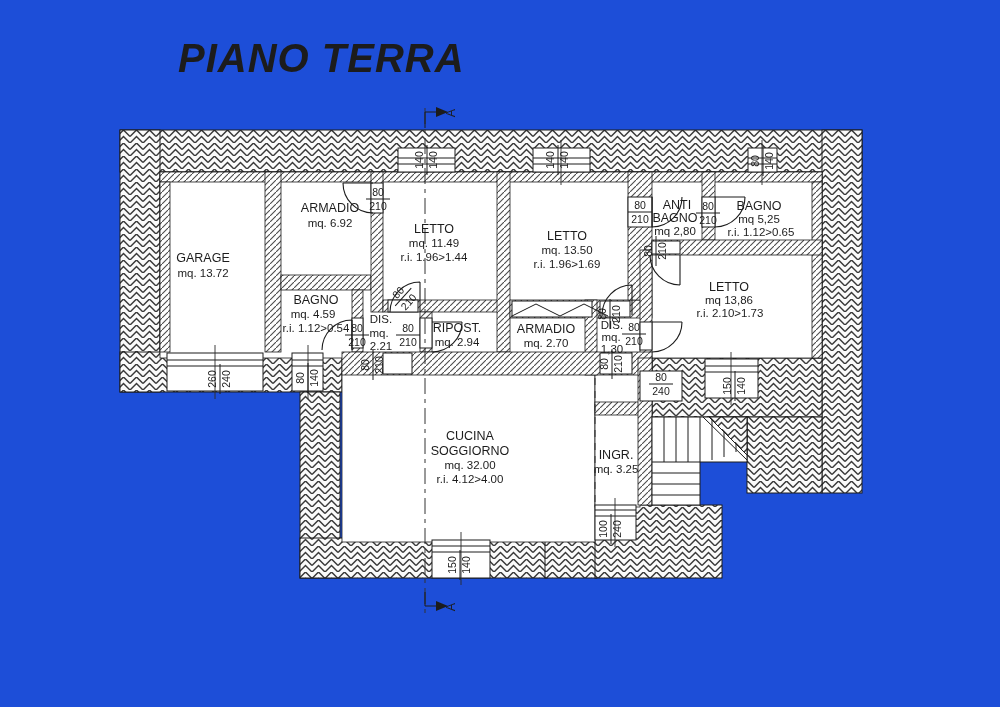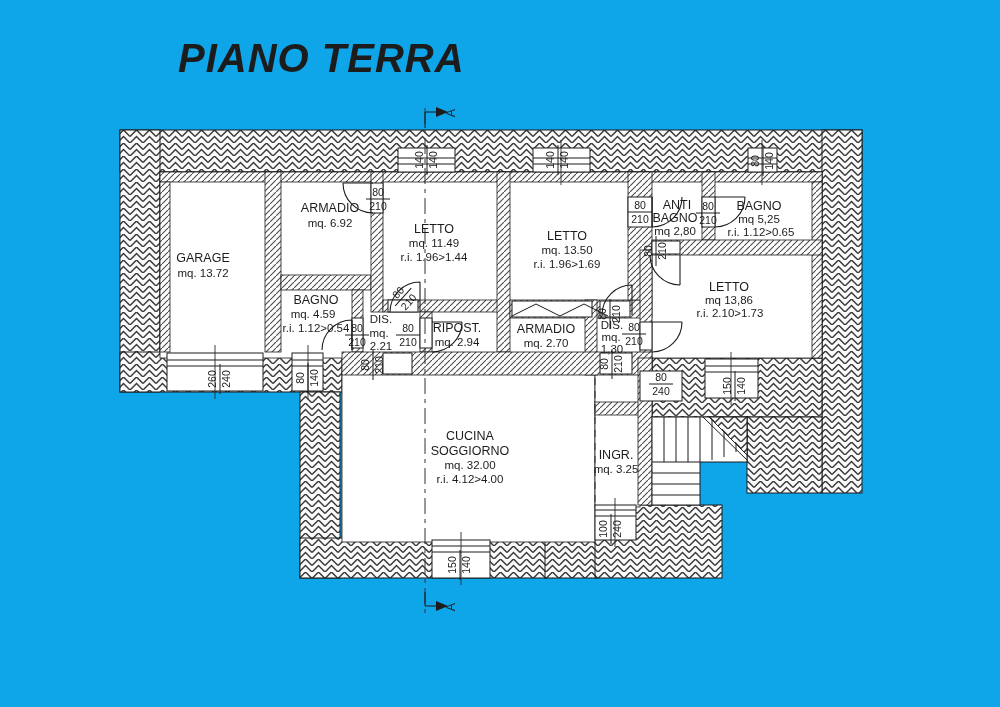--- a/index.html
+++ b/index.html
@@ -1,16 +1,16 @@
 <!DOCTYPE html>
 <html><head>
 <meta charset="utf-8">
 <style>
   html,body{margin:0;padding:0;background:#ffffff;}
-  .page{width:1000px;height:707px;position:relative;background:#0ea5e9;overflow:hidden;}
+  .page{width:1000px;height:707px;position:relative;background:#1d4ed8;overflow:hidden;}
   svg{display:block;}
   text{font-family:"Liberation Sans", sans-serif;fill:#1c1c1c;}
   .title{font-size:40px;font-weight:bold;font-style:italic;letter-spacing:1px;}
   .room-name{font-size:12.5px;}
   .room-sub{font-size:11.5px;}
   .dim{font-size:10.5px;}
   .wall{fill:url(#bw);stroke:#1c1c1c;stroke-width:1;}
   .iwall{fill:url(#dg);stroke:#1c1c1c;stroke-width:0.8;}
   .gap{fill:#ffffff;stroke:#1c1c1c;stroke-width:1;}
   .ln{stroke:#1c1c1c;stroke-width:1;fill:none;}

